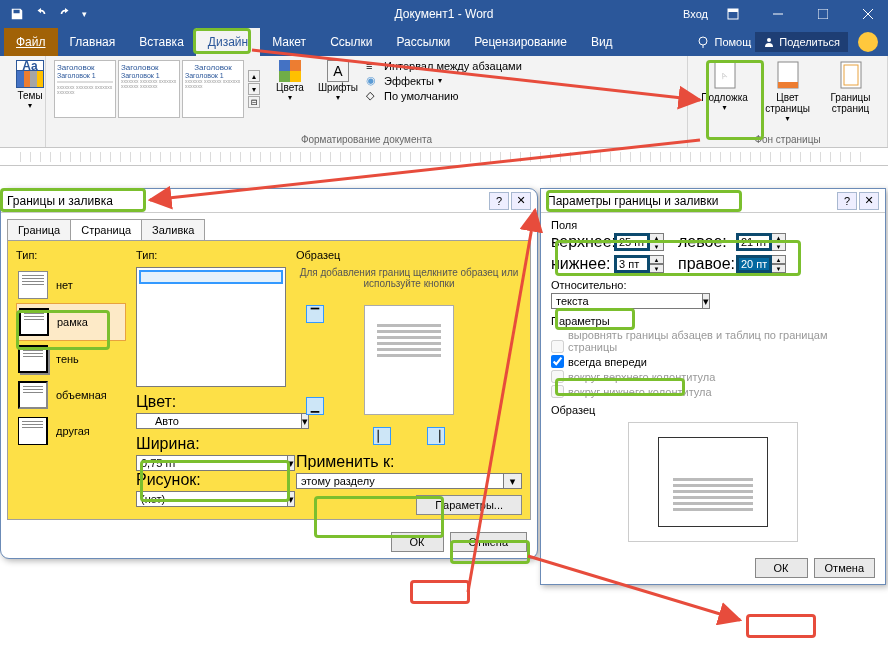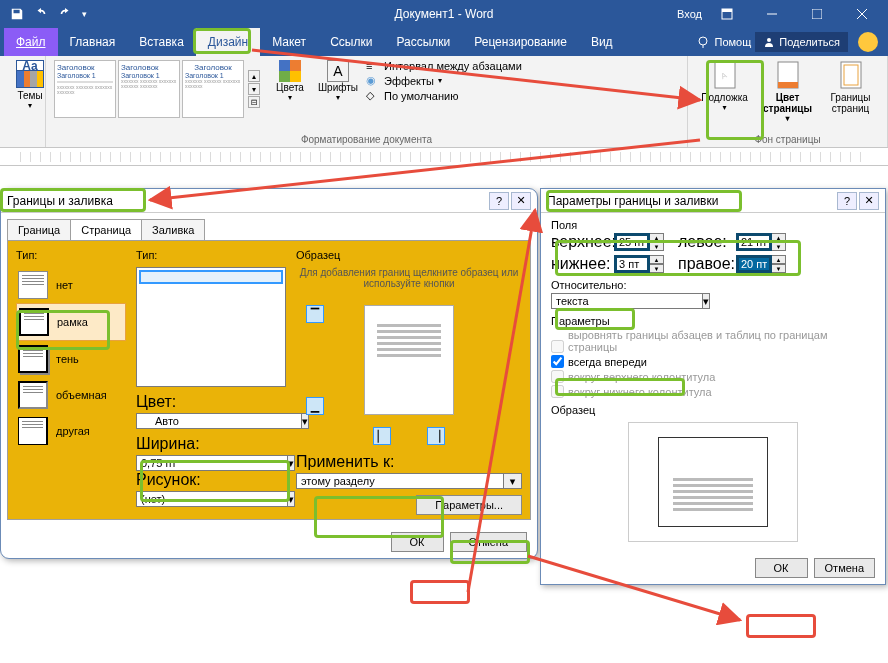--- a/index.html
+++ b/index.html
@@ -3,27 +3,27 @@
 <meta charset="utf-8">
 <style>
   * { box-sizing: border-box; margin: 0; padding: 0; font-family: "Segoe UI", Tahoma, sans-serif; }
   body { width: 888px; height: 663px; background: #fff; position: relative; overflow: hidden; font-size: 11px; }
 
   
   .titlebar { height: 28px; background: #2b579a; color: #fff; display: flex; align-items: center; position: relative; }
   .qat { display: flex; align-items: center; gap: 10px; padding-left: 10px; }
   .qat-icon { width: 14px; height: 14px; fill: #fff; }
   .titlebar-center { position: absolute; left: 50%; transform: translateX(-50%); font-size: 12px; }
-  .titlebar-right { margin-left: auto; display: flex; align-items: center; gap: 5px; padding-right: 6px; }
+  .titlebar-right { margin-left: auto; display: flex; align-items: center; gap: 5px; padding-right: 0; }
   .ctl-btn { width: 40px; height: 26px; display: flex; align-items: center; justify-content: center; }
 
   
   .tabs { height: 28px; background: #2b579a; color: #fff; display: flex; align-items: center; padding: 0 4px; }
   .tab { padding: 0 12px; font-size: 12px; line-height: 28px; cursor: pointer; }
-  .tab.file { background: #8b5cf6; text-decoration: underline; }
+  .tab.file { background: #a16207; text-decoration: underline; }
   .tab.active { background: #f3f3f3; color: #2b579a; }
   .tabs-right { margin-left: auto; display: flex; align-items: center; gap: 4px; padding-right: 6px; }
   .tell-me { display: flex; align-items: center; gap: 4px; }
   .share-btn { background: #1e3e74; padding: 4px 8px; display: flex; align-items: center; gap: 4px; }
   .smiley { width: 20px; height: 20px; background: #ffc83d; border-radius: 50%; margin-left: 6px; }
 
   
   .ribbon { height: 92px; background: #f3f3f3; border-bottom: 1px solid #c6c6c6; display: flex; position: relative; }
   .ribbon-group { border-right: 1px solid #d4d4d4; padding: 4px 8px 2px; display: flex; flex-direction: column; }
   .group-label { text-align: center; font-size: 10px; color: #666; margin-top: auto; padding-top: 2px; }
@@ -51,21 +51,21 @@
 
   
   .dlg { position: absolute; background: #fff; border: 1px solid #6b8bb7; box-shadow: 2px 2px 6px rgba(0,0,0,0.3); }
   .dlg1 { left: 0; top: 188px; width: 538px; border-radius: 9px; }
   .dlg-title { height: 24px; display: flex; align-items: center; padding: 0 6px; font-size: 12px; border-bottom: 1px solid #ccc; }
   .dlg-title-right { margin-left: auto; display: flex; gap: 2px; }
   .dlg-title-btn { width: 20px; height: 18px; display:flex;align-items:center;justify-content:center; cursor:pointer; border: 1px solid #a8b8d0; background:#eef; font-size:11px;}
   .dlg-tabs { display: flex; padding: 6px 6px 0; gap:0; }
   .dlg-tab { padding: 4px 10px; border: 1px solid #9f9f9f; border-bottom: none; background: #f4f4f4; font-size: 11px; cursor:pointer; margin-right:-1px;}
   .dlg-tab.active { background: #fff; position:relative; z-index:1;}
-  .dlg-body { border: 1px solid #9f9f9f; margin: 0 6px 6px; padding: 8px 8px 4px; position:relative; background:#eab308;}
+  .dlg-body { border: 1px solid #9f9f9f; margin: 0 6px 6px; padding: 8px 8px 4px; position:relative; background:#fde047;}
   .dlg1-cols { display: flex; gap: 10px; }
   .col-tip { width: 110px; }
   .col-tip h4, .col-style h4, .col-prev h4 { font-weight: normal; font-size: 11px; margin-bottom: 6px; }
   .tip-item { display: flex; align-items: center; gap: 8px; padding: 4px 2px; cursor:pointer;}
   .tip-item.sel { border: 1px solid #e8a23f; background: #fdeac7; }
   .tip-icon { width: 30px; height: 28px; border: 1px solid #888; background: #fff; display:flex; flex-direction:column; padding:3px; gap:2px;}
   .tip-icon span { height:1px; background:#888;}
   .tip-icon.frame { border: 2px solid #000; }
   .tip-icon.shadow { border: 2px solid #000; box-shadow: 2px 2px 0 #888; }
   .tip-icon.threed { border: 2px solid #000; border-right-color:#888; border-bottom-color:#888;}
@@ -260,21 +260,21 @@
   <div class="ribbon-group" style="width:200px;">
     <div class="bg-group">
       <div class="small-btn" style="width:60px;">
         <svg width="28" height="32">
             <rect x="4" y="2" width="20" height="26" fill="#fff" stroke="#888"></rect>
             <text x="14" y="18" font-size="8" fill="#ccc" text-anchor="middle" transform="rotate(-25 14 18)">A</text>
           </svg>
         <span style="font-size:10px;">Подложка</span>
           <span style="font-size:8px;">▾</span>
       </div>
-      <div class="small-btn" style="width:60px;font-weight:bold;">
+      <div class="small-btn" style="width:60px;">
         <svg width="28" height="32">
             <rect x="4" y="2" width="20" height="26" fill="#fff" stroke="#888"></rect>
             <rect x="4" y="22" width="20" height="6" fill="#ed7d31"></rect>
           </svg>
         <span style="font-size:10px;text-align:center;">Цвет страницы</span>
           <span style="font-size:8px;">▾</span>
       </div>
       <div class="small-btn" style="width:60px;">
         <svg width="28" height="32">
             <rect x="4" y="2" width="20" height="26" fill="#fff" stroke="#888"></rect>

